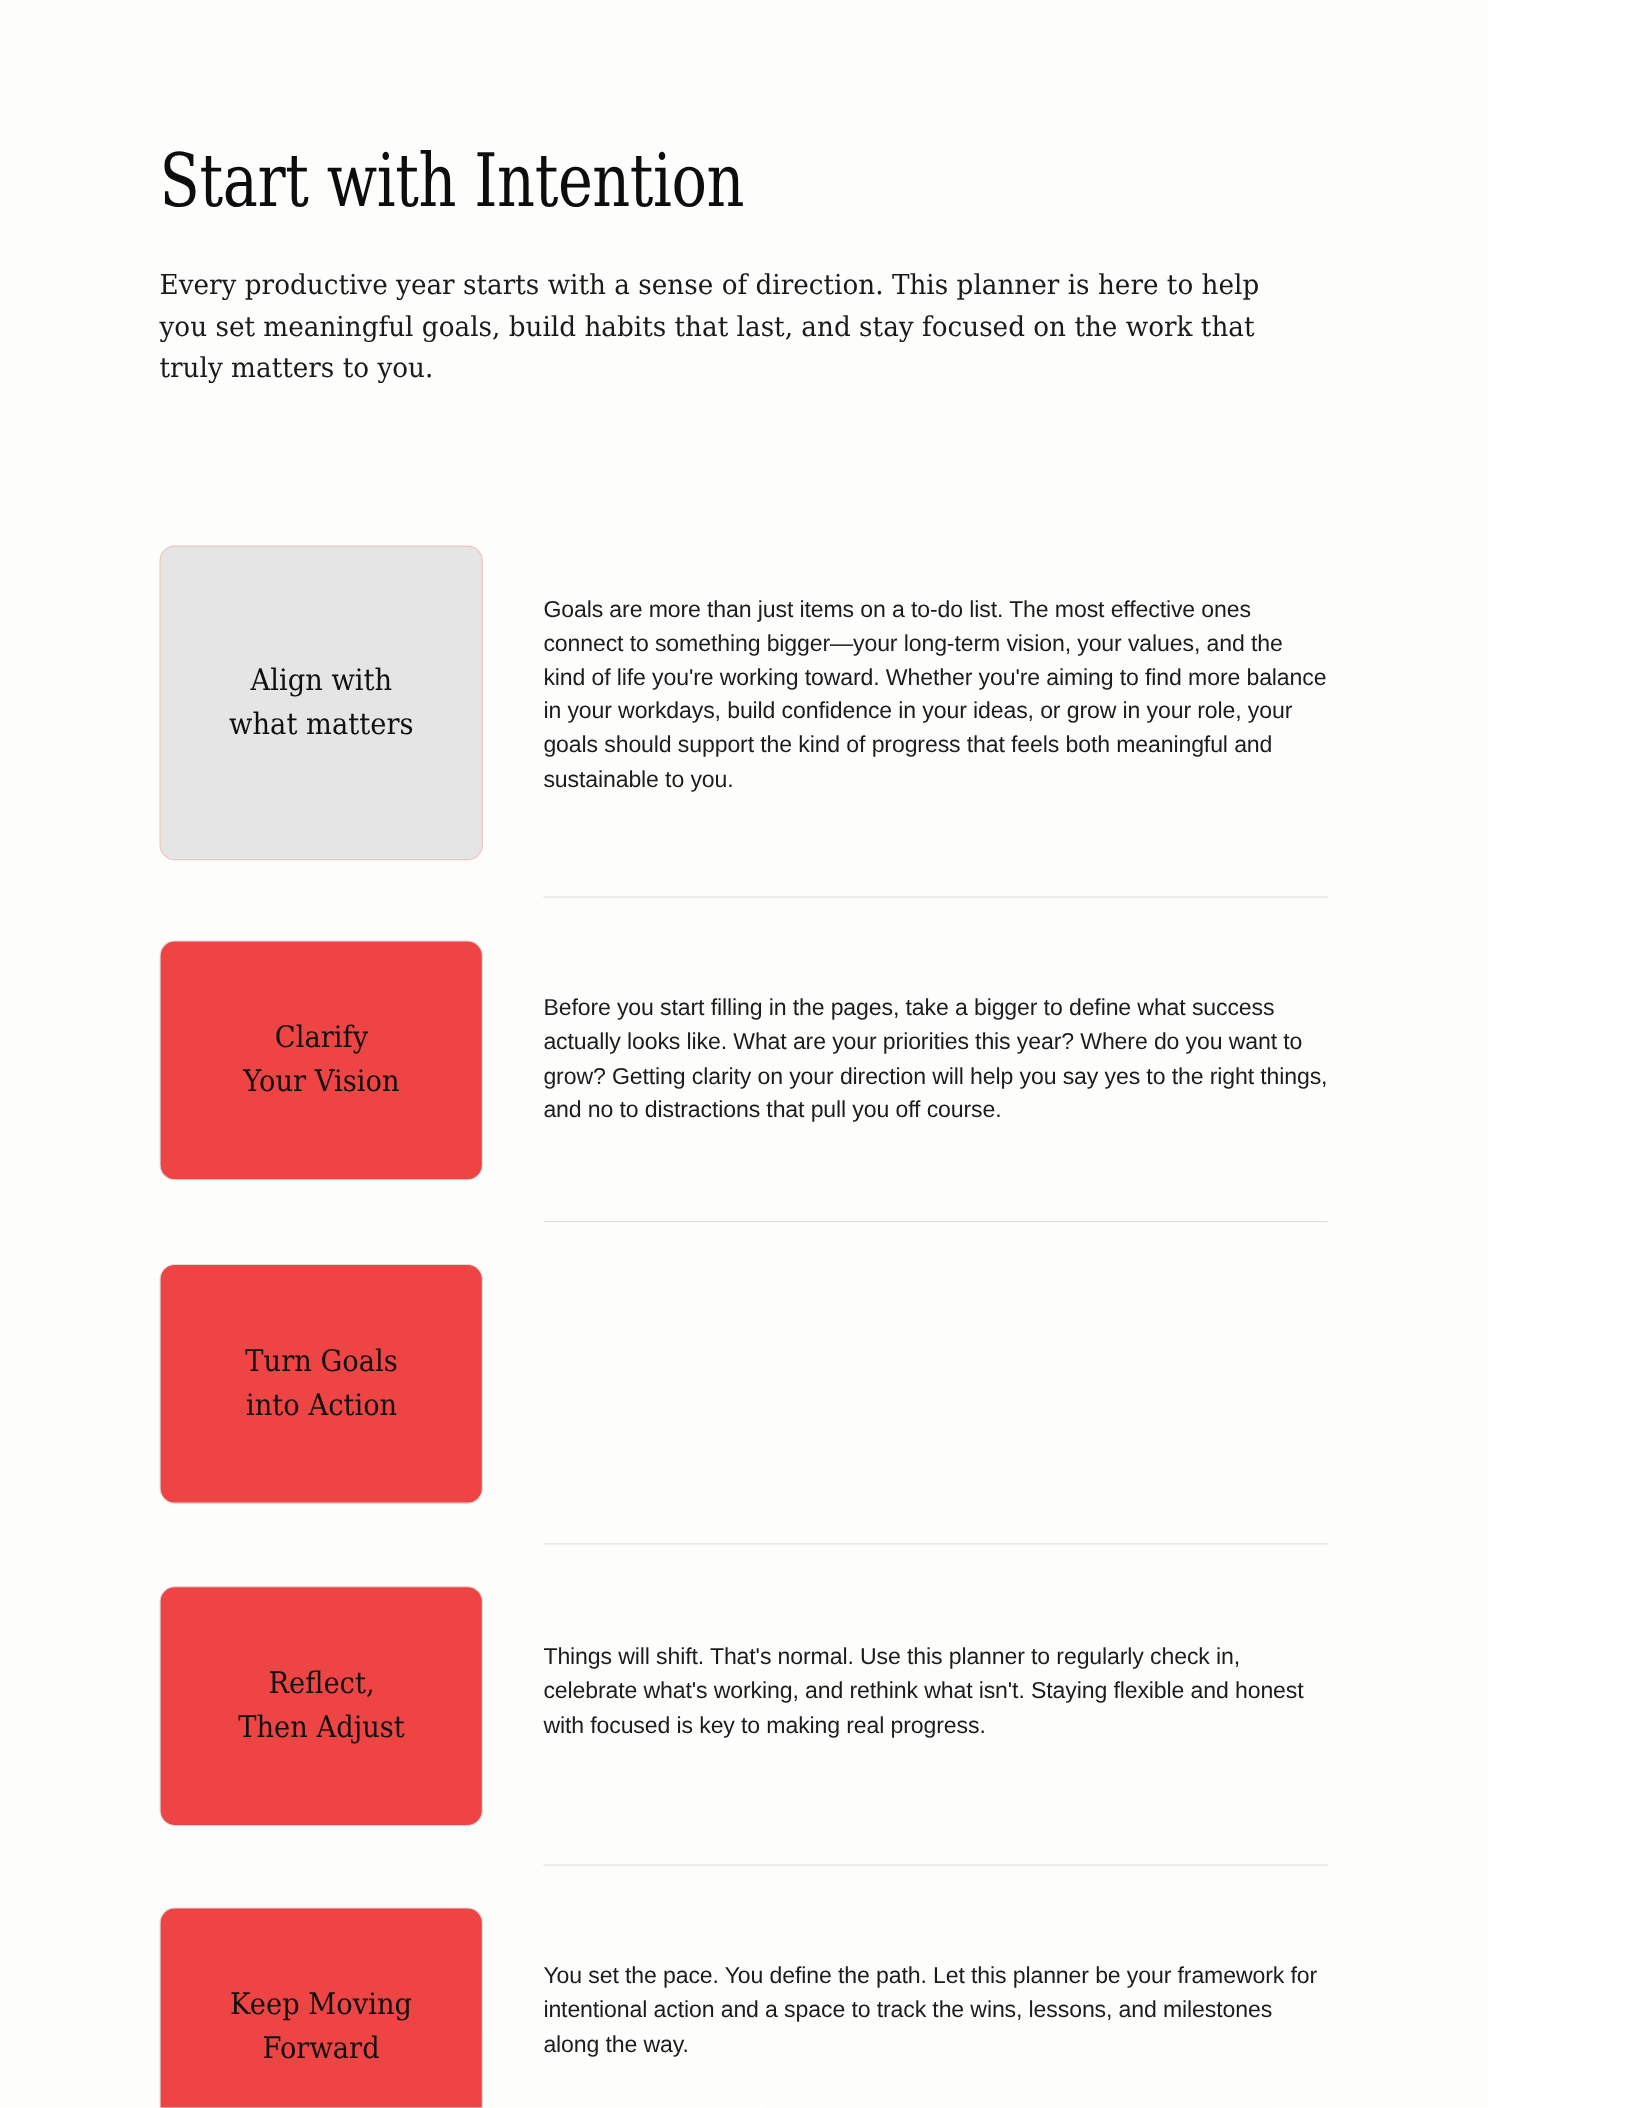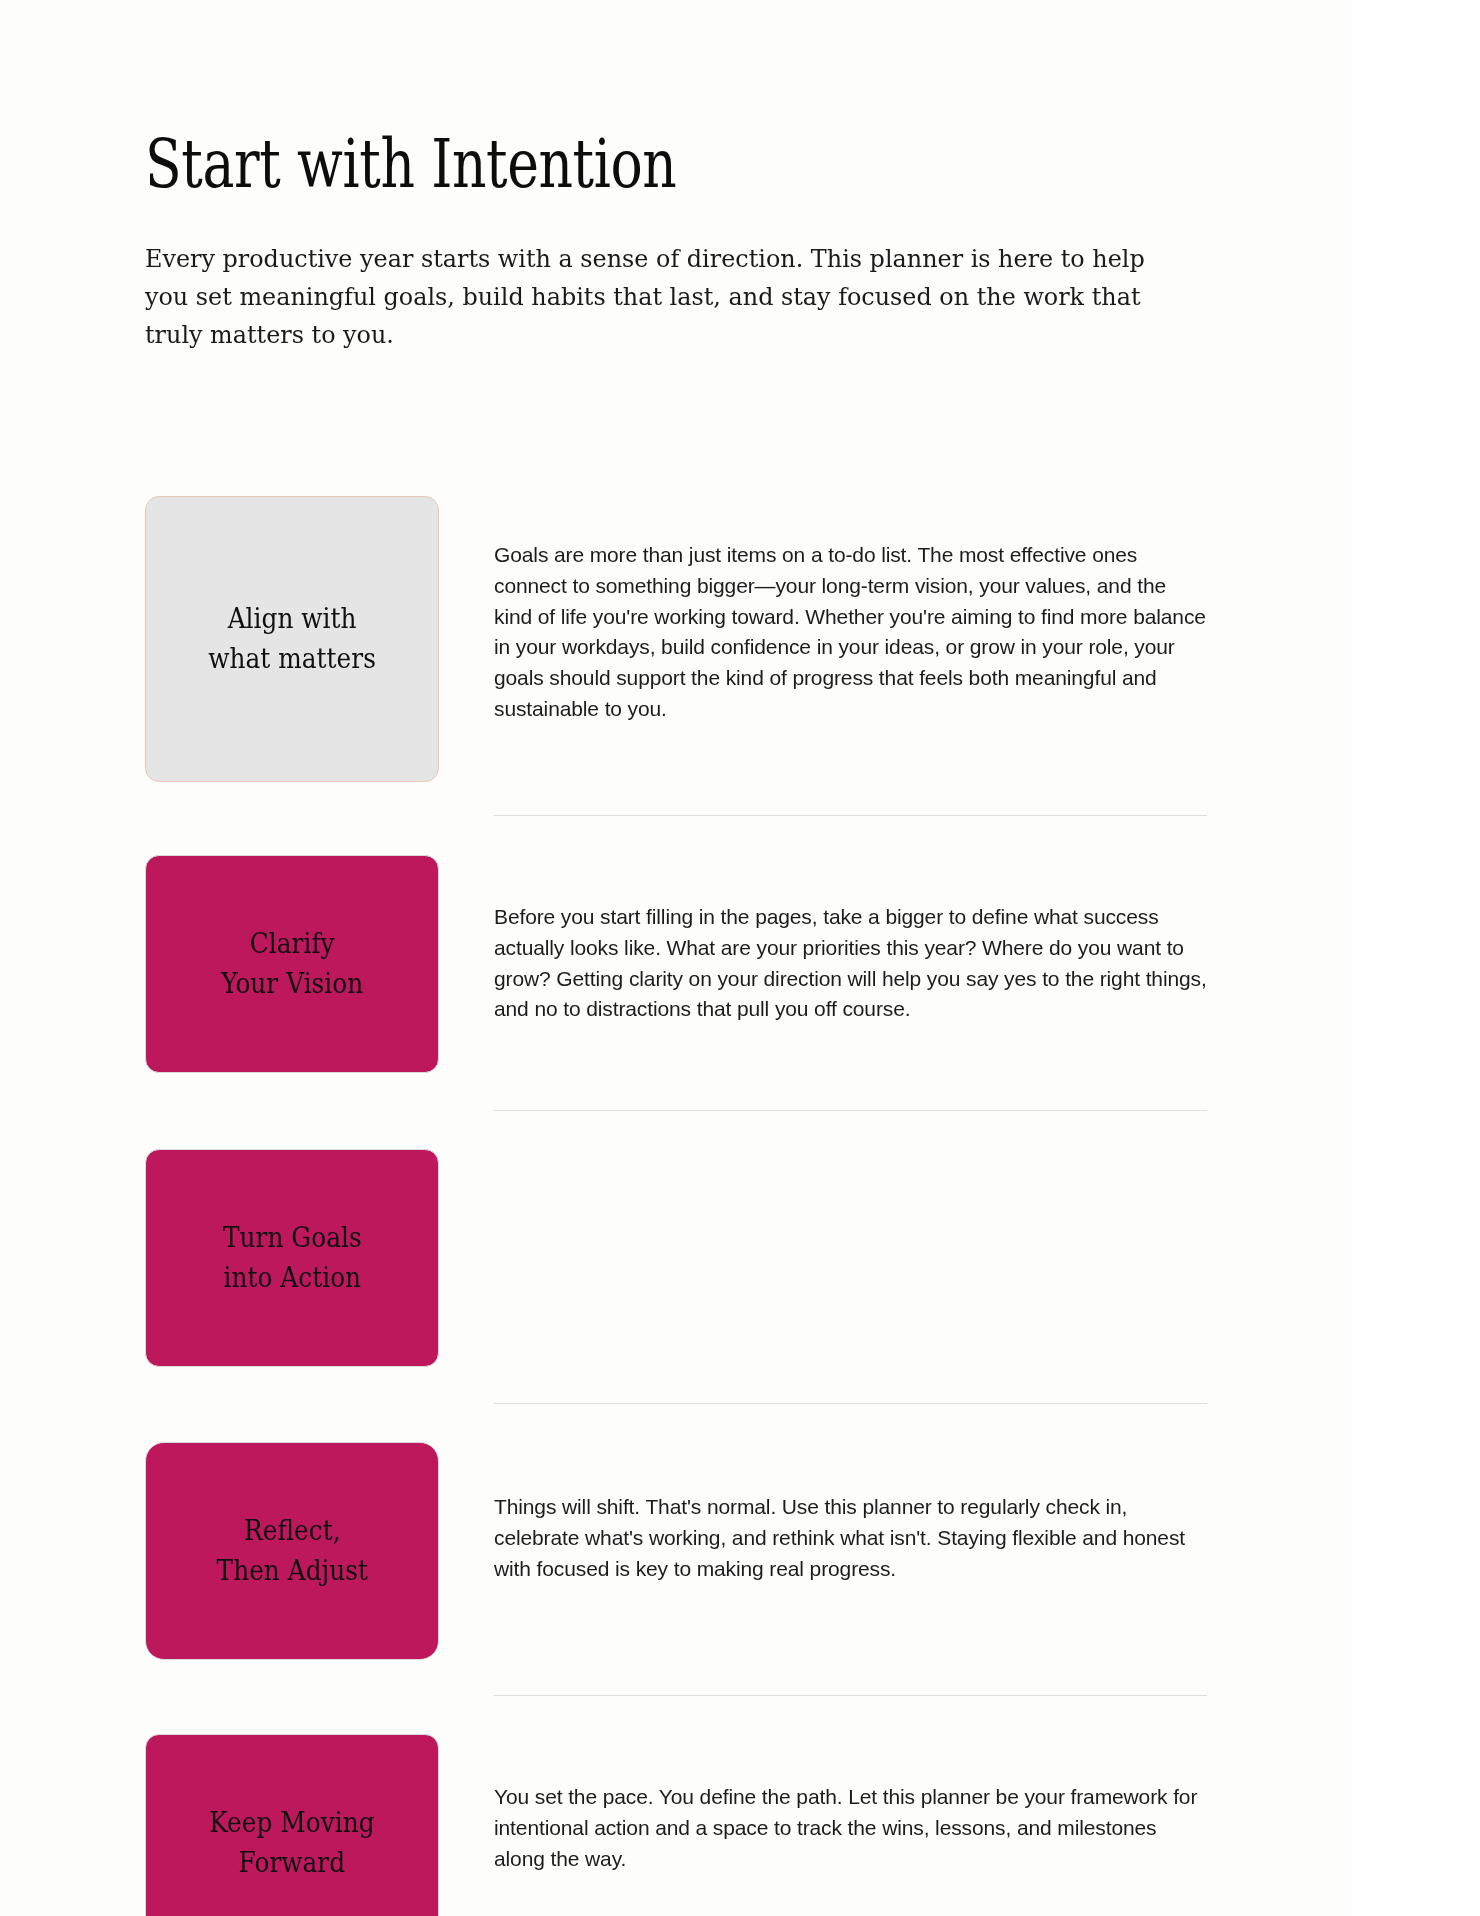--- a/index.html
+++ b/index.html
@@ -67,21 +67,21 @@
     justify-content: flex-start;
   }
   .card {
     width: 294px;
     box-sizing: border-box;
     border-radius: 14px;
     display: flex;
     align-items: center;
     justify-content: center;
     text-align: center;
-    background: #be185d;
+    background: #ef4444;
     border: 1px solid #dcdcdc;
   }
   .card.accent {
     background: #e5e5e5;
     border: 1px solid #efc4ba;
   }
   .card-label {
     font-family: "DejaVu Serif", "Liberation Serif", serif;
     font-size: 27px;
     line-height: 1.48;
@@ -121,21 +121,21 @@
   .row-2 .card  { height: 218px; }
   .row-2 .body-col { padding-top: 47px; }
   .div-2 { margin-top: 37px; }
 
   .row-3 { margin-top: 38px; }
   .row-3 .card  { height: 218px; }
   .row-3 .body-col { padding-top: 49px; }
   .div-3 { margin-top: 36px; }
 
   .row-4 { margin-top: 38px; }
-  .row-4 .card  { height: 218px; border-radius: 19px; }
+  .row-4 .card  { height: 218px; }
   .row-4 .body-col { padding-top: 50px; }
   .div-4 { margin-top: 35px; }
 
   .row-5 { margin-top: 38px; }
   .row-5 .card  { height: 218px; }
   .row-5 .body-col { padding-top: 48px; }
 </style>
 </head>
 <body>
 

